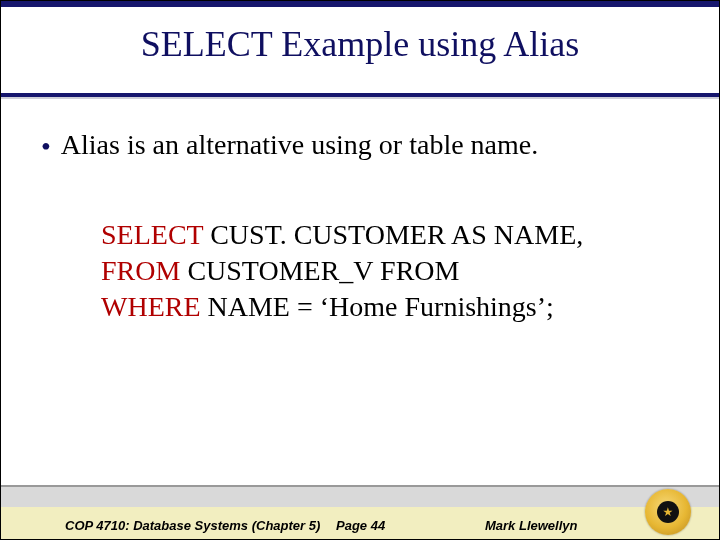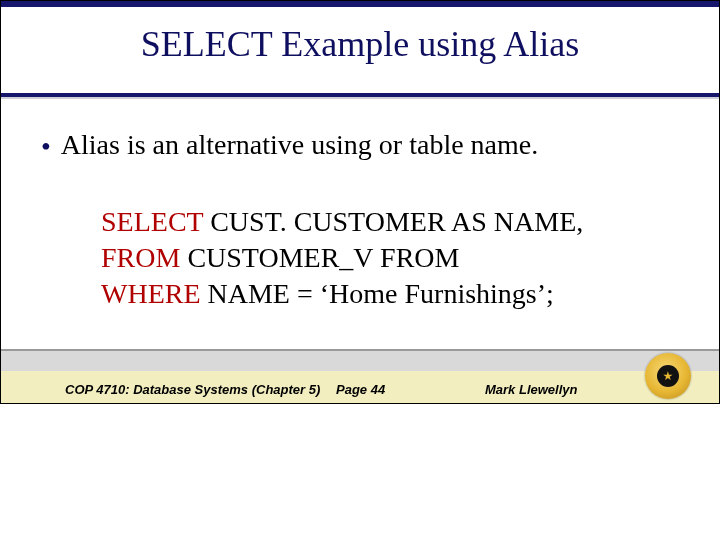--- a/index.html
+++ b/index.html
@@ -1,20 +1,20 @@
 <!DOCTYPE html>
 <html><head>
 <meta charset="utf-8">
 <style>
   * { margin: 0; padding: 0; box-sizing: border-box; }
   html, body { width: 720px; height: 540px; overflow: hidden; }
   body { font-family: "Times New Roman", Times, serif; background: #fff; position: relative; }
 
   .slide {
-    width: 720px; height: 404px; position: relative;
+    width: 720px; height: 540px; position: relative;
     border: 1px solid #000;
   }
 
   .title-wrap {
     position: absolute; top: 0; left: 0; right: 0;
     border-top: 6px solid #16166d;
     padding-top: 16px;
     text-align: center;
   }
   .title {
@@ -48,21 +48,21 @@
     line-height: 1;
     color: #0f0f60;
     padding-top: 4px;
   }
   .bullet-text {
     font-size: 28px;
     color: #000;
   }
 
   .code-block {
-    margin-top: 43px;
+    margin-top: 56px;
     margin-left: 60px;
     font-size: 28px;
     line-height: 1.28;
     color: #000;
   }
   .code-line { white-space: nowrap; }
   .kw { color: #b00000; }
   .indent2 { padding-left: 18px; }
 
   .footer-bar {

